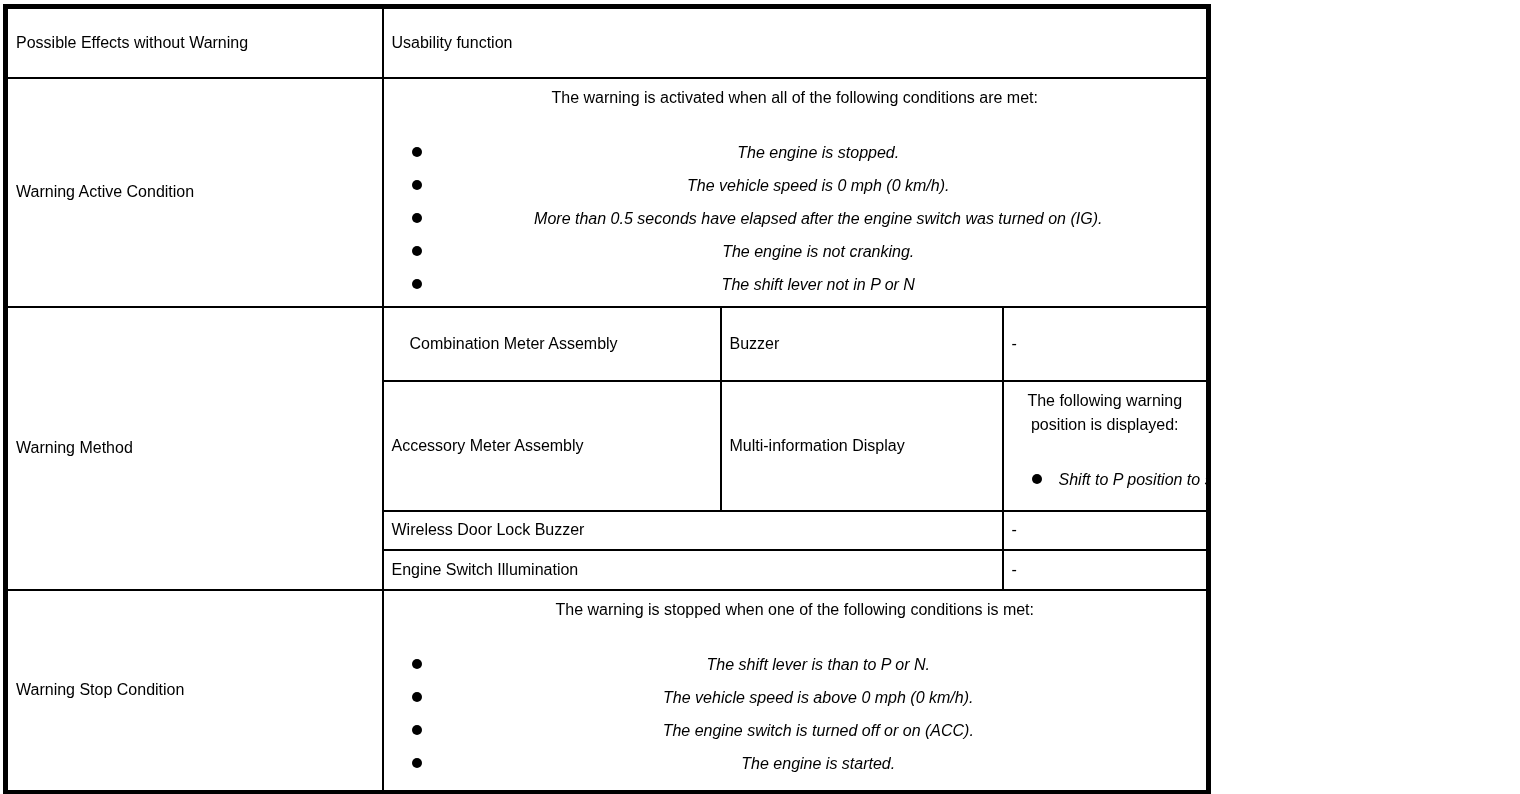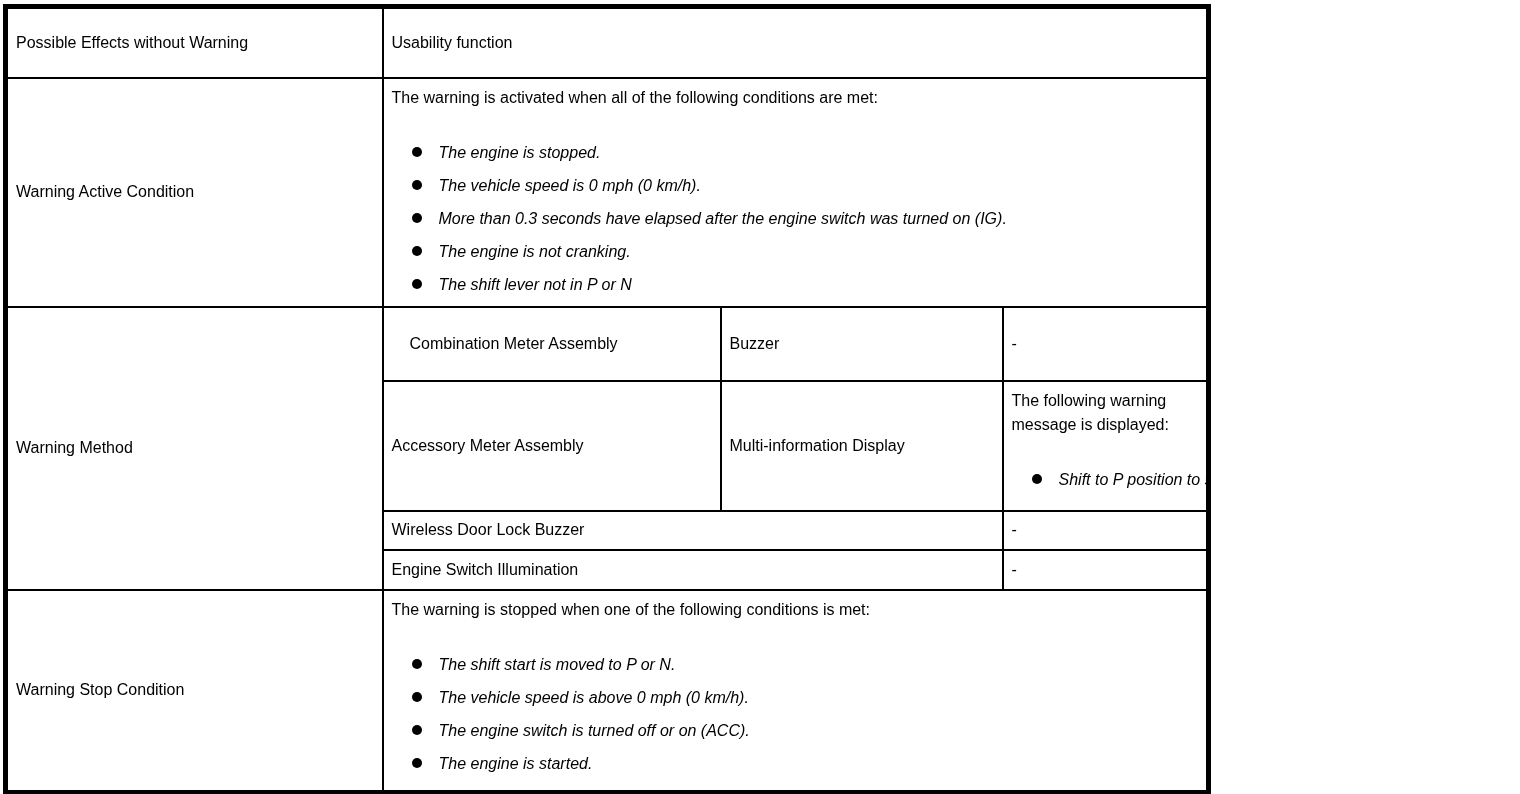--- a/index.html
+++ b/index.html
@@ -10,21 +10,21 @@
     font-size: 16px; color: #000; -webkit-font-smoothing: none;
   }
   table.spec {
     width: 100%; height: 786px; border-collapse: collapse; table-layout: fixed;
     border: 5px solid #000;
   }
   td {
     border: 2px solid #000; padding: 4px 8px; vertical-align: middle;
     overflow: hidden; line-height: 1.5;
   }
-  .vtop { vertical-align: top; padding-top: 7px; }
+  .vtop { vertical-align: top; padding-top: 7px; text-align: center; }
   .r1  { height: 71px; }
   .r2  { height: 229px; }
   .r3a { height: 74px; }
   .r3b { height: 130px; }
   .r3c { height: 39px; }
   .r3d { height: 40px; }
   .r4  { height: 203px; }
   .wrap-narrow  { display: inline-block; max-width: 300px; line-height: 1.5; }
   .wrap-combo   { display: inline-block; max-width: 215px; line-height: 1.5; margin-left: 18px; }
   .wrap-multi   { display: inline-block; max-width: 200px; line-height: 1.5; }
@@ -66,21 +66,21 @@
 
     <tr class="r2">
       <td>
         <span>Warning Active Condition</span>
       </td>
       <td colspan="3" class="vtop">
         <div>The warning is activated when all of the following conditions are met:</div>
         <ul class="bullets">
           <li><span class="dot"></span><span>The engine is stopped.</span></li>
           <li><span class="dot"></span><span>The vehicle speed is 0 mph (0 km/h).</span></li>
-          <li><span class="dot"></span><span>More than 0.3 seconds have elapsed after the engine switch was turned on (IG).</span></li>
+          <li><span class="dot"></span><span>More than 0.5 seconds have elapsed after the engine switch was turned on (IG).</span></li>
           <li><span class="dot"></span><span>The engine is not cranking.</span></li>
           <li><span class="dot"></span><span>The shift lever not in P or N</span></li>
         </ul>
       </td>
     </tr>
 
     <tr class="r3a">
       <td rowspan="4">
         <span>Warning Method</span>
       </td>
@@ -96,21 +96,21 @@
     </tr>
 
     <tr class="r3b">
       <td>
         <span>Accessory Meter Assembly</span>
       </td>
       <td>
         <span class="wrap-multi">Multi-information Display</span>
       </td>
       <td class="vtop">
-        <div class="wrap-message">The following warning message is displayed:</div>
+        <div class="wrap-message">The following warning position is displayed:</div>
         <ul class="bullets">
           <li><span class="dot"></span><span>Shift to P position to start</span></li>
         </ul>
       </td>
     </tr>
 
     <tr class="r3c">
       <td colspan="2">
         <span>Wireless Door Lock Buzzer</span>
       </td>
@@ -128,21 +128,21 @@
       </td>
     </tr>
 
     <tr class="r4">
       <td>
         <span>Warning Stop Condition</span>
       </td>
       <td colspan="3" class="vtop">
         <div>The warning is stopped when one of the following conditions is met:</div>
         <ul class="bullets">
-          <li><span class="dot"></span><span>The shift start is moved to P or N.</span></li>
+          <li><span class="dot"></span><span>The shift lever is than to P or N.</span></li>
           <li><span class="dot"></span><span>The vehicle speed is above 0 mph (0 km/h).</span></li>
           <li><span class="dot"></span><span>The engine switch is turned off or on (ACC).</span></li>
           <li><span class="dot"></span><span>The engine is started.</span></li>
         </ul>
       </td>
     </tr>
   </tbody>
     </table>
 </div>
 

